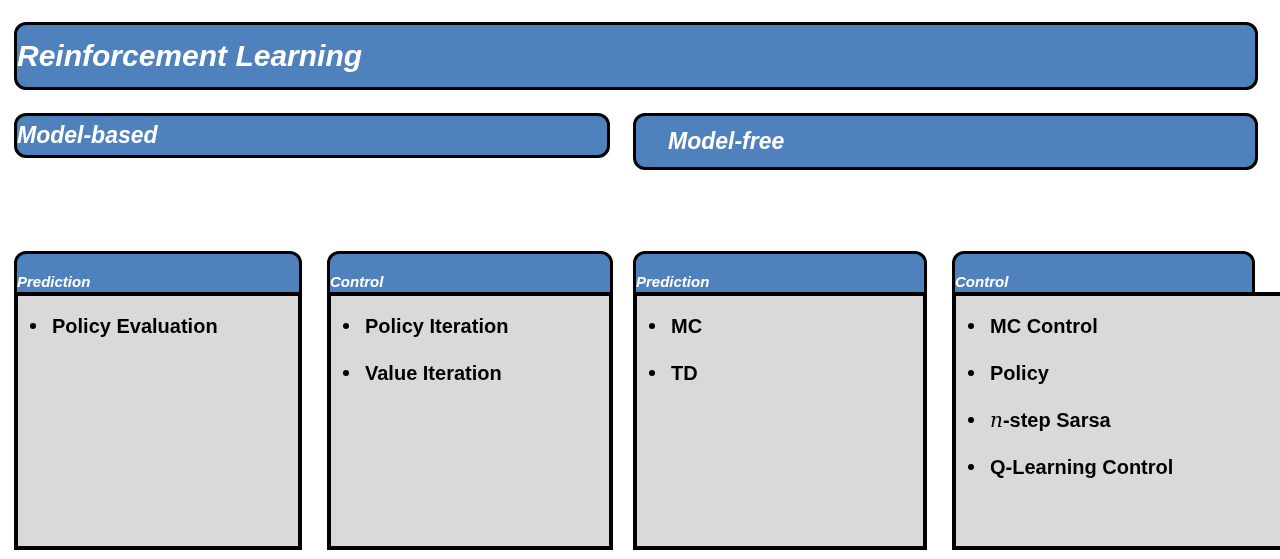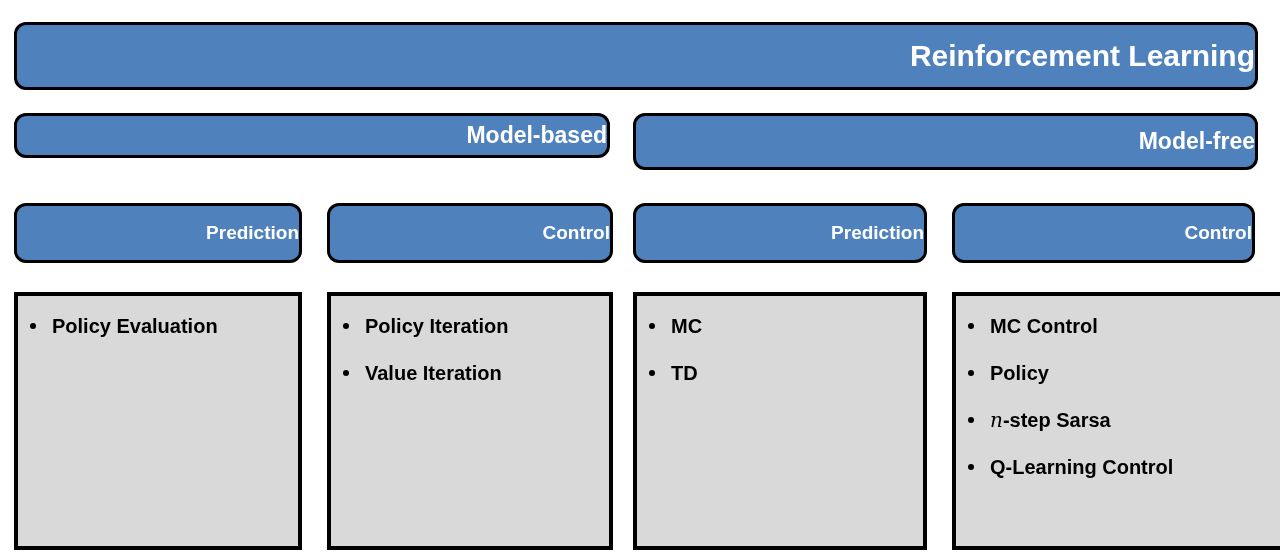--- a/index.html
+++ b/index.html
@@ -16,35 +16,36 @@
     overflow: hidden;
   }
   .blue-box {
     position: absolute;
     box-sizing: border-box;
     background: #4F81BD;
     border: 3px solid #000000;
     border-radius: 12px;
     display: flex;
     align-items: center;
-    justify-content: flex-end;
+    justify-content: flex-start;
     color: #ffffff;
     font-weight: bold;
     text-align: center;
+    font-style: italic;
   }
   .gray-box {
     position: absolute;
     box-sizing: border-box;
     background: #D9D9D9;
     border: 4px solid #000000;
     color: #000000;
   }
   .title-1 { font-size: 30px; }
   .title-2 { font-size: 23px; }
-  .title-3 { font-size: 19px; }
+  .title-3 { font-size: 15px; margin-top: 48px; }
 
   
   #box-rl  { left: 14px;  top: 22px;  width: 1244px; height: 68px; }
   
   #box-mb  { left: 14px;  top: 113px; width: 596px;  height: 45px; }
   #box-mf  { left: 633px; top: 113px; width: 625px;  height: 57px; padding-left: 32px; }
   
   #box-p1  { left: 14px;  top: 203px; width: 288px;  height: 60px; }
   #box-c1  { left: 327px; top: 203px; width: 286px;  height: 60px; }
   #box-p2  { left: 633px; top: 203px; width: 294px;  height: 60px; }

